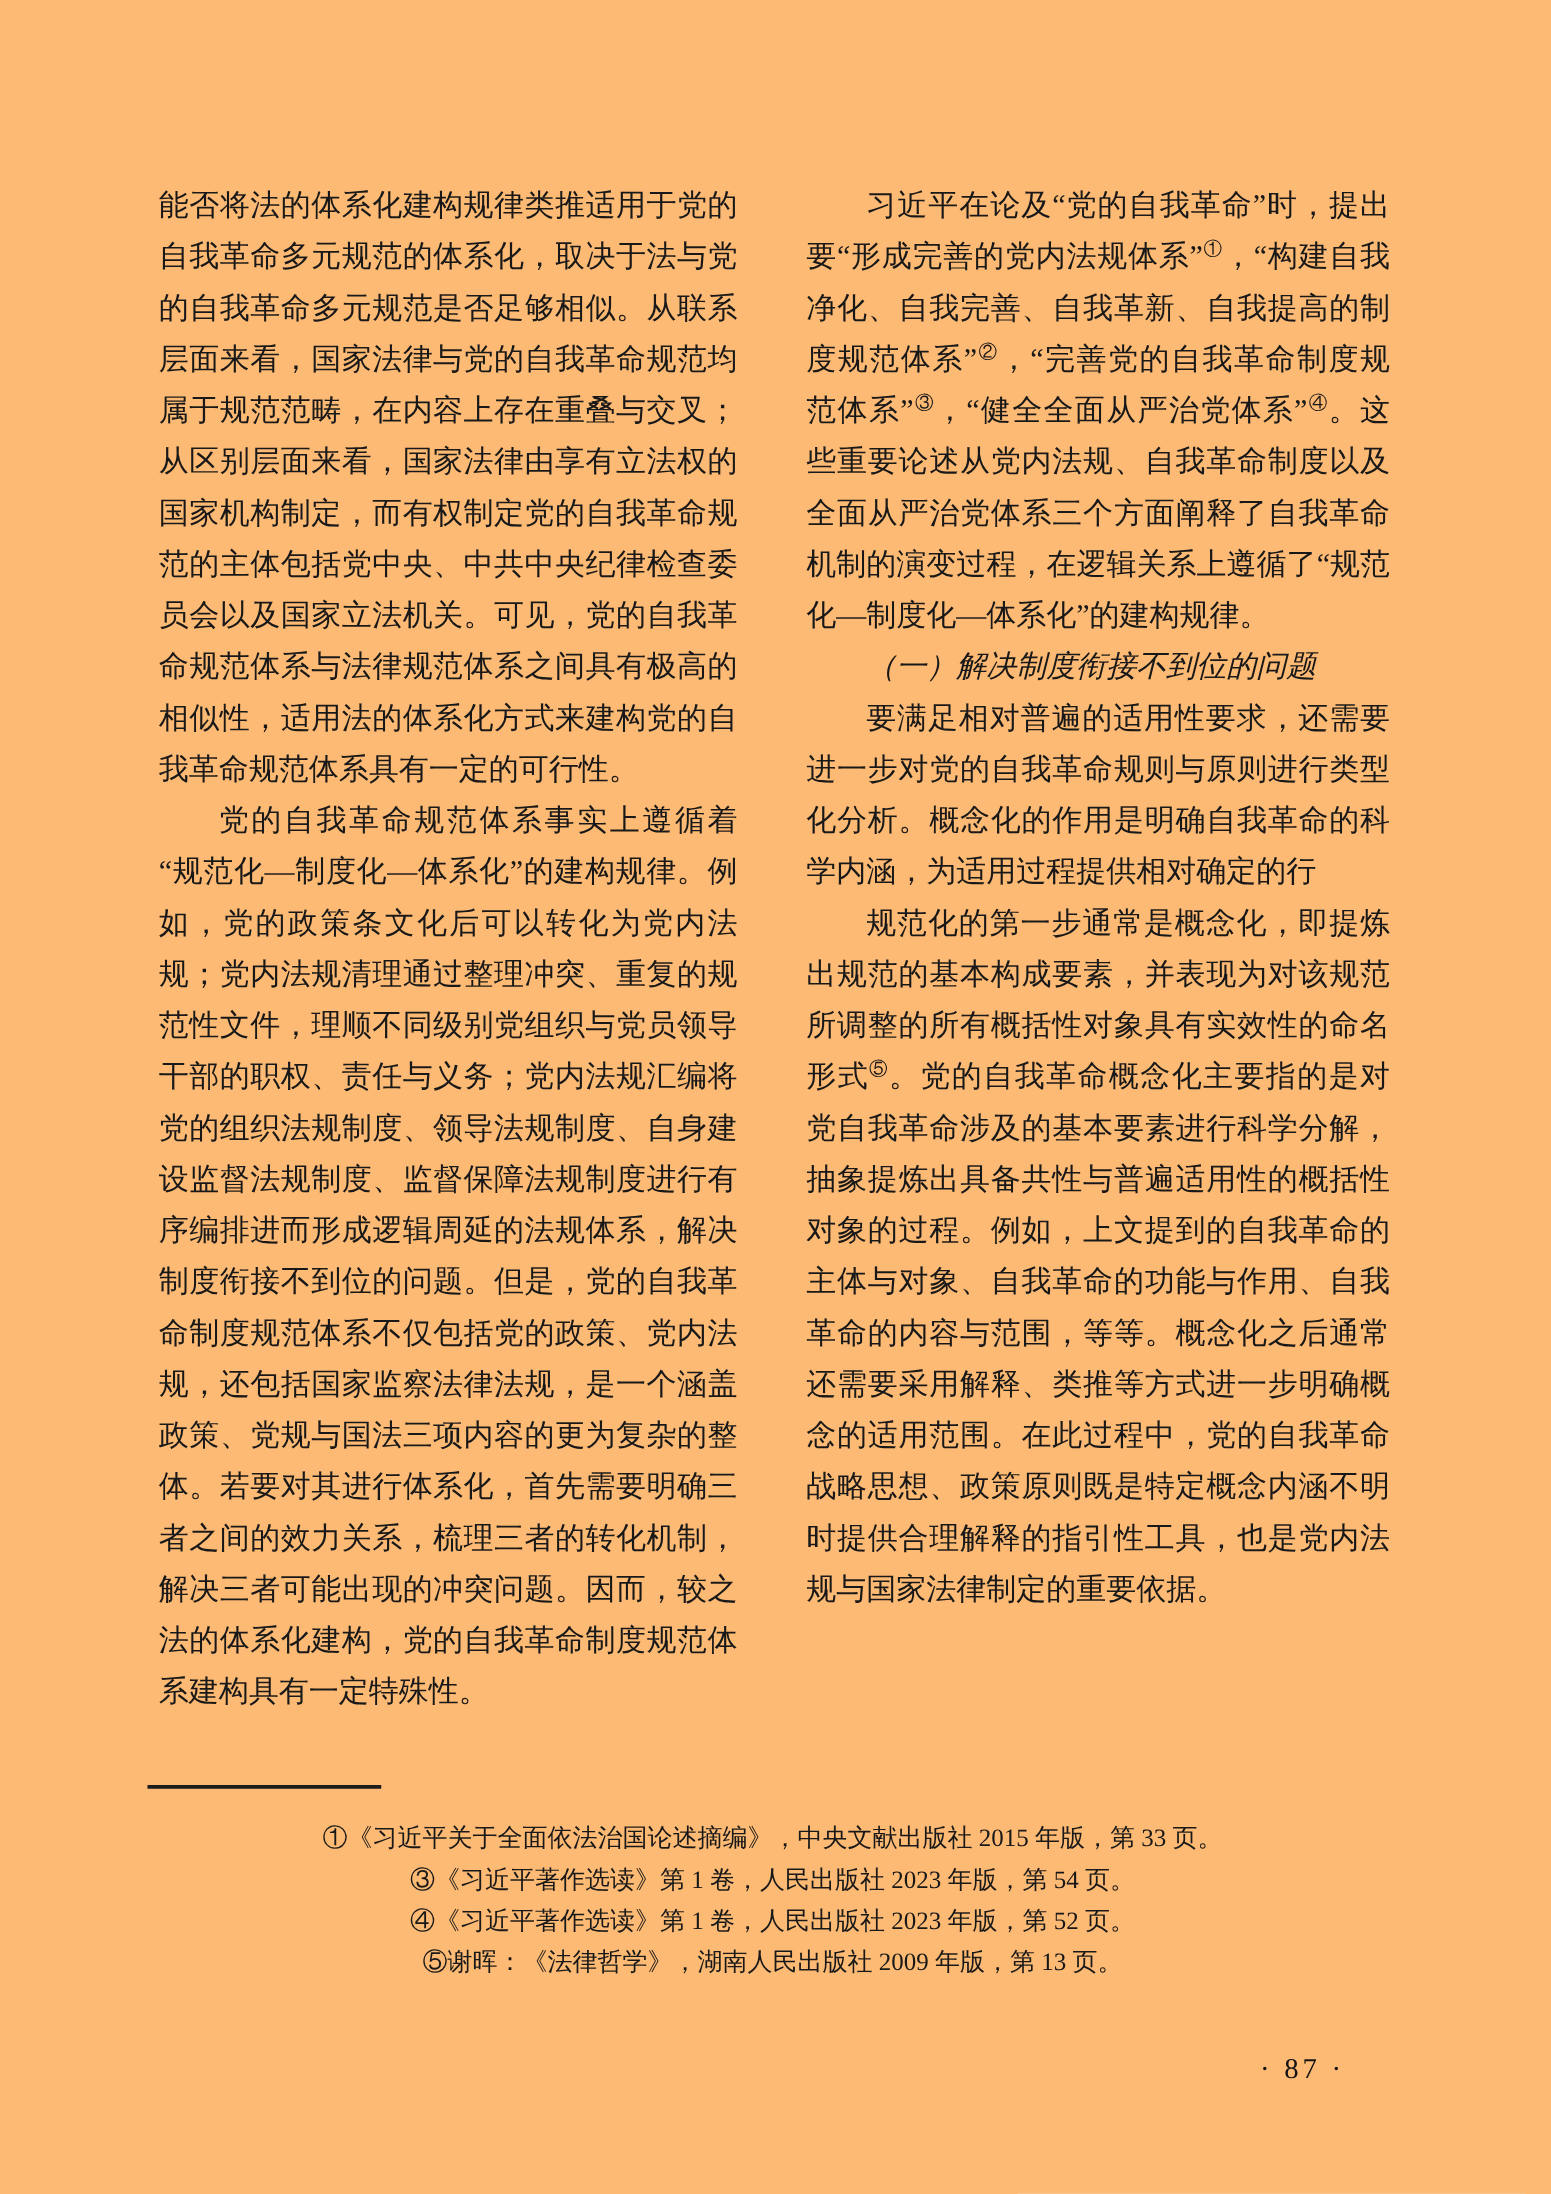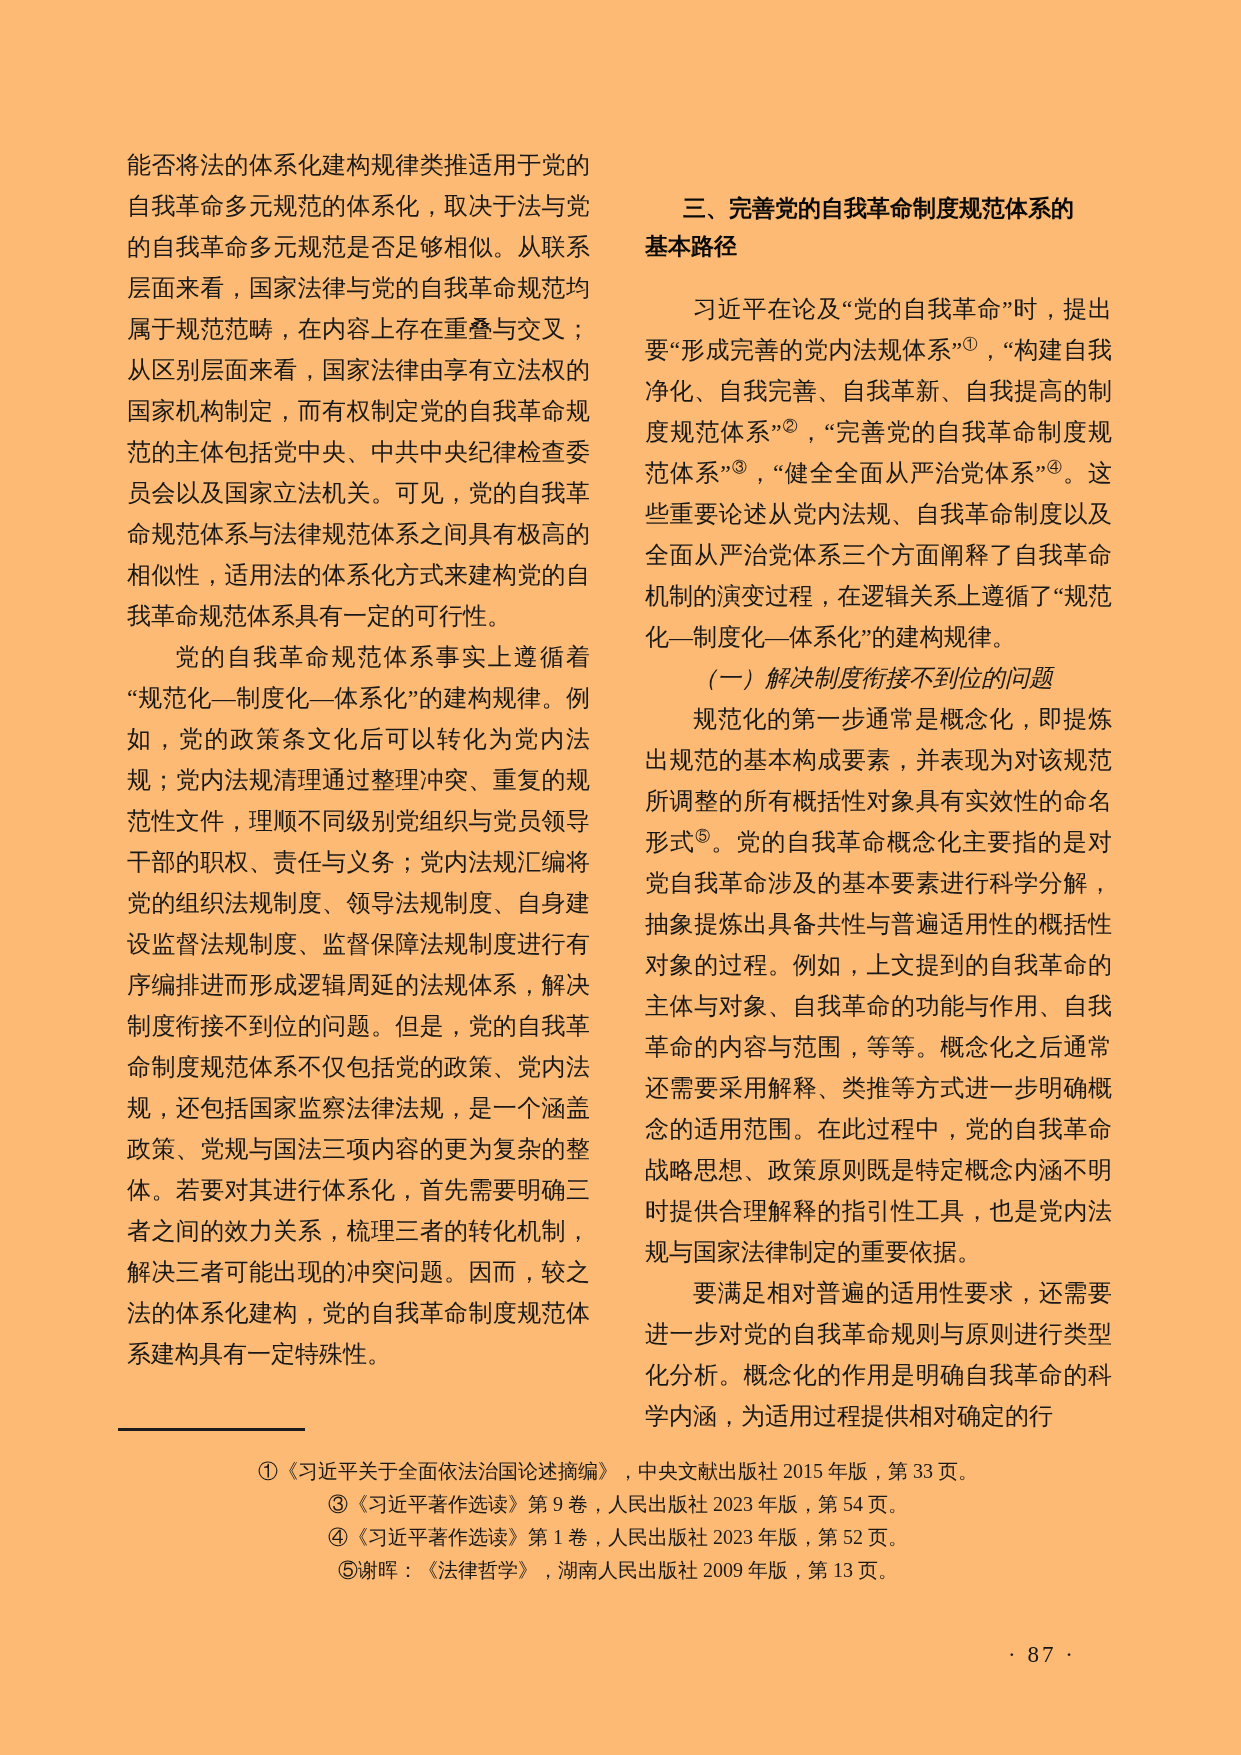--- a/index.html
+++ b/index.html
@@ -77,42 +77,38 @@
 <body>
 
 <div class="page">
 
   <div class="col col-left">
       <p>能否将法的体系化建构规律类推适用于党的自我革命多元规范的体系化，取决于法与党的自我革命多元规范是否足够相似。从联系层面来看，国家法律与党的自我革命规范均属于规范范畴，在内容上存在重叠与交叉；从区别层面来看，国家法律由享有立法权的国家机构制定，而有权制定党的自我革命规范的主体包括党中央、中共中央纪律检查委员会以及国家立法机关。可见，党的自我革命规范体系与法律规范体系之间具有极高的相似性，适用法的体系化方式来建构党的自我革命规范体系具有一定的可行性。</p>
       <p>党的自我革命规范体系事实上遵循着“规范化—制度化—体系化”的建构规律。例如，党的政策条文化后可以转化为党内法规；党内法规清理通过整理冲突、重复的规范性文件，理顺不同级别党组织与党员领导干部的职权、责任与义务；党内法规汇编将党的组织法规制度、领导法规制度、自身建设监督法规制度、监督保障法规制度进行有序编排进而形成逻辑周延的法规体系，解决制度衔接不到位的问题。但是，党的自我革命制度规范体系不仅包括党的政策、党内法规，还包括国家监察法律法规，是一个涵盖政策、党规与国法三项内容的更为复杂的整体。若要对其进行体系化，首先需要明确三者之间的效力关系，梳理三者的转化机制，解决三者可能出现的冲突问题。因而，较之法的体系化建构，党的自我革命制度规范体系建构具有一定特殊性。</p>
     </div>
 
   <div class="col col-right">
-    <h2 class="section-heading">
-      <span class="h-line h-line1">三、完善党的自我革命制度规范体系的</span>
-      <span class="h-line h-line2">基本路径</span>
-    </h2>
 
     <div>
         <p>习近平在论及“党的自我革命”时，提出要“形成完善的党内法规体系”<sup>①</sup>，“构建自我净化、自我完善、自我革新、自我提高的制度规范体系”<sup>②</sup>，“完善党的自我革命制度规范体系”<sup>③</sup>，“健全全面从严治党体系”<sup>④</sup>。这些重要论述从党内法规、自我革命制度以及全面从严治党体系三个方面阐释了自我革命机制的演变过程，在逻辑关系上遵循了“规范化—制度化—体系化”的建构规律。</p>
       </div>
 
     <h3 class="subsection-heading">（一）解决制度衔接不到位的问题</h3>
 
     <div>
+        <p>要满足相对普遍的适用性要求，还需要进一步对党的自我革命规则与原则进行类型化分析。概念化的作用是明确自我革命的科学内涵，为适用过程提供相对确定的行</p>
         <p>规范化的第一步通常是概念化，即提炼出规范的基本构成要素，并表现为对该规范所调整的所有概括性对象具有实效性的命名形式<sup>⑤</sup>。党的自我革命概念化主要指的是对党自我革命涉及的基本要素进行科学分解，抽象提炼出具备共性与普遍适用性的概括性对象的过程。例如，上文提到的自我革命的主体与对象、自我革命的功能与作用、自我革命的内容与范围，等等。概念化之后通常还需要采用解释、类推等方式进一步明确概念的适用范围。在此过程中，党的自我革命战略思想、政策原则既是特定概念内涵不明时提供合理解释的指引性工具，也是党内法规与国家法律制定的重要依据。</p>
-        <p>要满足相对普遍的适用性要求，还需要进一步对党的自我革命规则与原则进行类型化分析。概念化的作用是明确自我革命的科学内涵，为适用过程提供相对确定的行</p>
       </div>
   </div>
 
   <div class="footnote-area">
     <div class="footnote-rule"></div>
     <div class="footnotes">
         <p>①《习近平关于全面依法治国论述摘编》，中央文献出版社 2015 年版，第 33 页。</p>
-        <p>③《习近平著作选读》第 9 卷，人民出版社 2023 年版，第 54 页。</p>
+        <p>③《习近平著作选读》第 1 卷，人民出版社 2023 年版，第 54 页。</p>
         <p>④《习近平著作选读》第 1 卷，人民出版社 2023 年版，第 52 页。</p>
         <p>⑤谢晖：《法律哲学》，湖南人民出版社 2009 年版，第 13 页。</p>
       </div>
   </div>
 
   <div class="page-number">· 87 ·</div>
 
 </div>
 
 </body></html>

